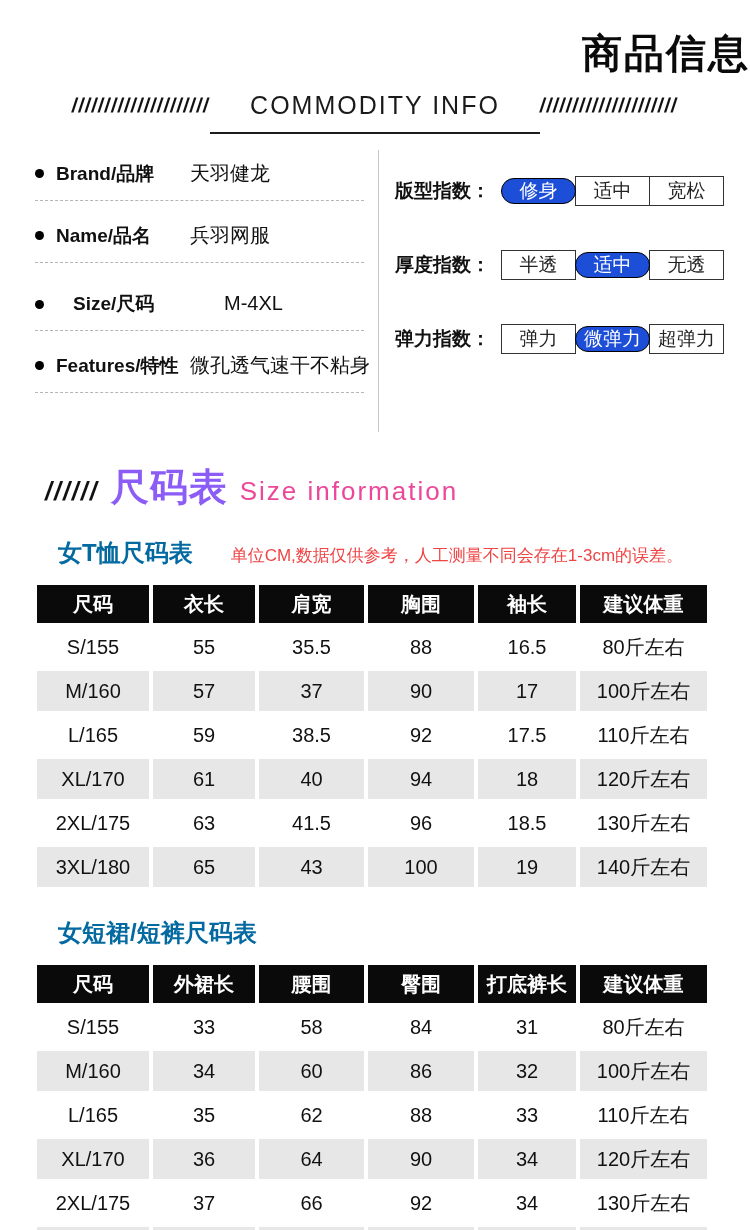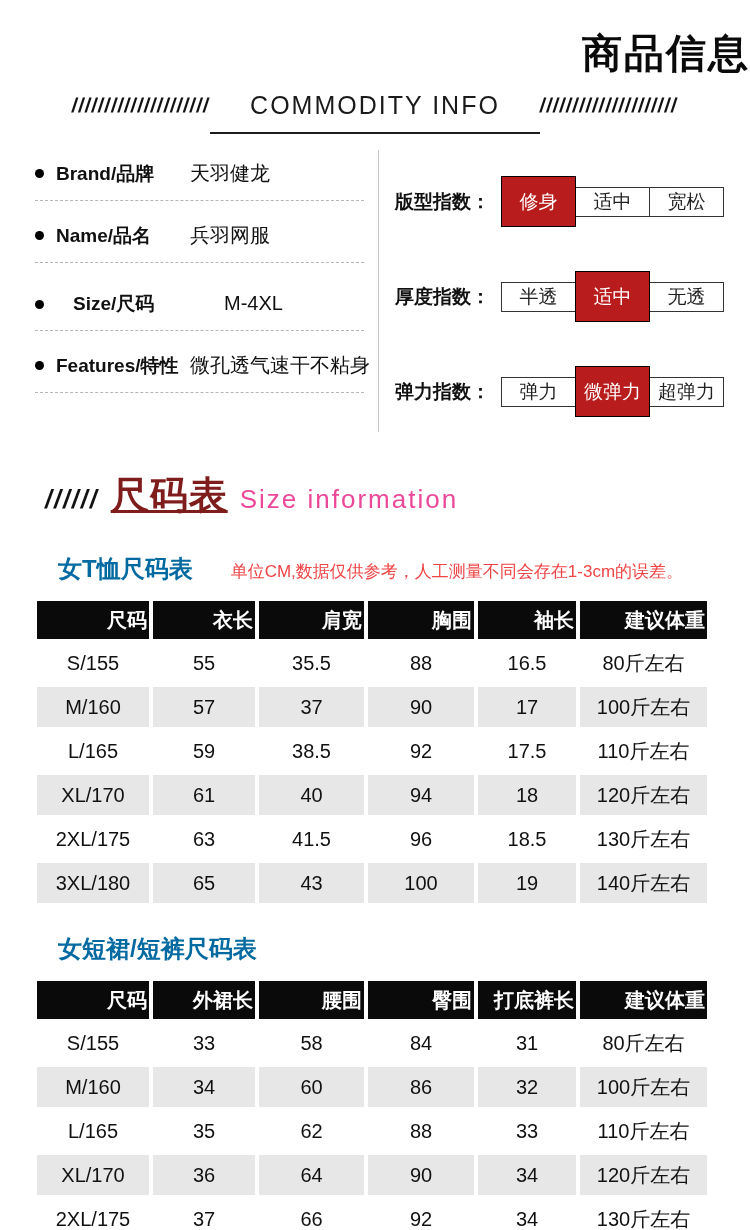--- a/index.html
+++ b/index.html
@@ -24,34 +24,34 @@
   .spec-label { font-size:19px; font-weight:bold; flex:0 0 134px; white-space:nowrap; }
   .spec-value { font-size:20px; white-space:nowrap; }
 
   .info-right { flex:1; padding:26px 0 0 16px; }
   .index-row { display:flex; align-items:center; margin-bottom:0; }
   .index-row + .index-row { margin-top:44px; }
   .index-label { font-size:19px; font-weight:bold; margin-right:12px; white-space:nowrap; }
   .segmented { display:flex; align-items:center; }
   .seg-option { width:75px; height:30px; margin-left:-1px; border:1px solid #333; background:#fff; color:#222;
                 display:flex; align-items:center; justify-content:center; font-size:19px; white-space:nowrap; }
-  .seg-option.selected { background:#b91c1c; border-color:#000; color:#fff; height:51px; position:relative; z-index:1; }
+  .seg-option.selected { background:#1d4ed8; border-color:#000; color:#fff; height:26px; position:relative; z-index:1;border-radius:15px; }
 
   
   .size-heading { display:flex; align-items:baseline; margin:30px 0 0 45px; }
   .size-slashes { font-size:25px; font-weight:bold; font-style:italic; letter-spacing:2px; color:#111; }
-  .size-title-cn { font-size:38px; font-weight:900; color:#7f1d1d; margin:8px 12px; letter-spacing:1px;text-decoration:underline; }
+  .size-title-cn { font-size:38px; font-weight:900; color:#8b5cf6; margin:0 12px; letter-spacing:1px; }
   .size-title-en { font-size:26px; color:#ec4899; letter-spacing:2px; }
 
   .table-title-row { display:flex; align-items:baseline; margin:24px 0 0 58px; }
   .table-title { font-size:24px; font-weight:bold; color:#0369a1; white-space:nowrap; }
   .table-note { font-size:17px; color:#ef4444; margin-left:38px; white-space:nowrap; }
 
   table.size-table { width:678px; margin:12px 0 0 33px; border-collapse:separate; border-spacing:4px; table-layout:fixed; }
-  table.size-table th { background:#0a0a0a; color:#fff; font-size:20px; font-weight:bold; height:38px; text-align:right; padding:0 2px; white-space:nowrap; }
+  table.size-table th { background:#0a0a0a; color:#fff; font-size:20px; font-weight:bold; height:38px; text-align:center; padding:0 2px; white-space:nowrap; }
   table.size-table td { height:40px; font-size:20px; text-align:center; color:#111; white-space:nowrap; }
   table.size-table tbody tr:nth-child(odd) td { background:#fff; }
   table.size-table tbody tr:nth-child(even) td { background:#e8e7e7; }
   .second-title { margin-top:26px; }
 </style>
 </head>
 <body>
 
 <div class="page">
 

